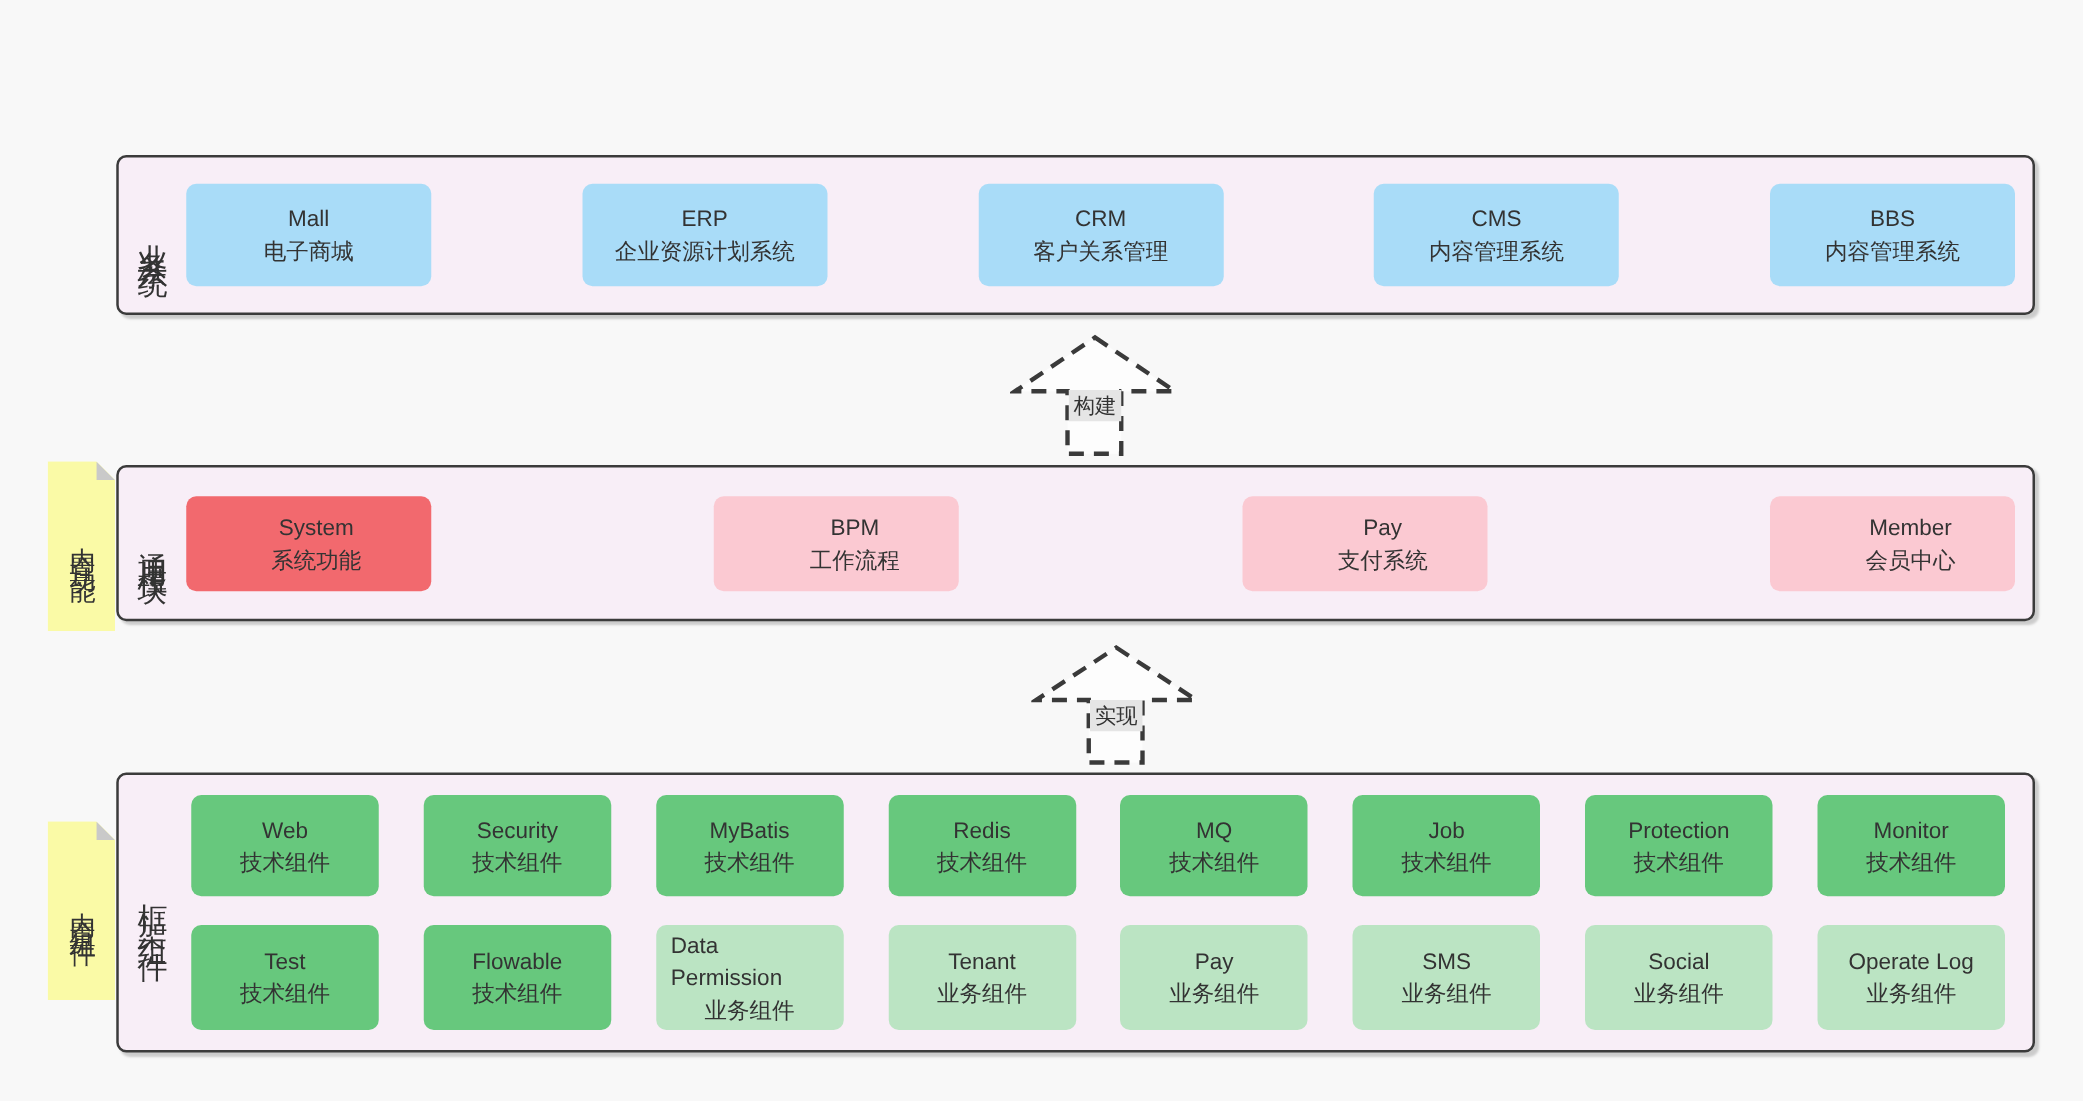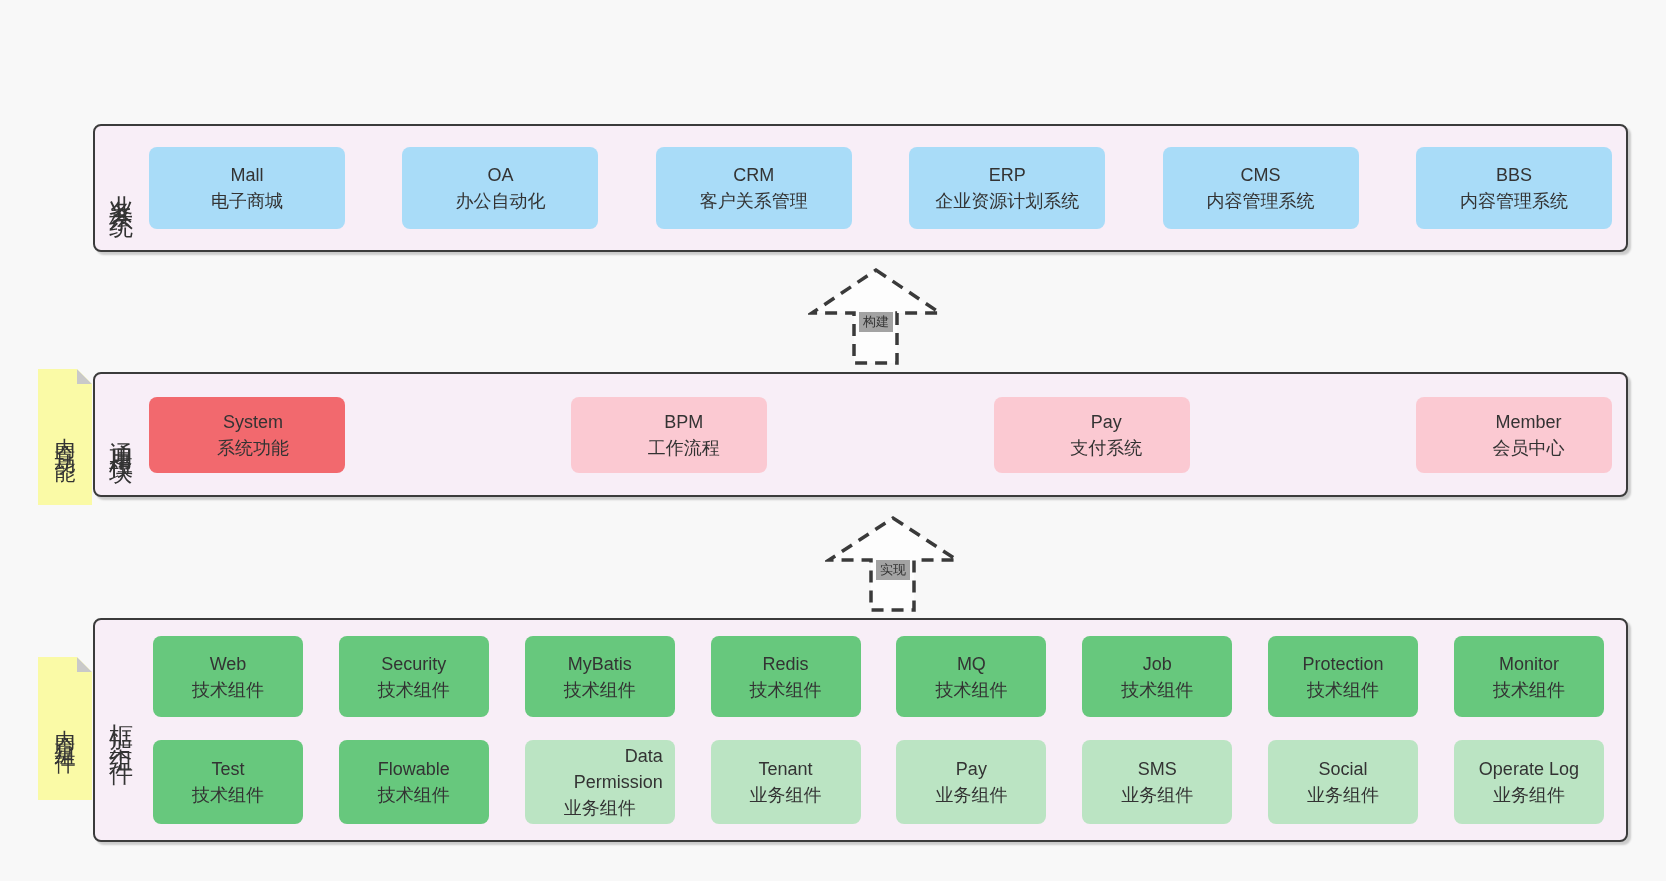--- a/index.html
+++ b/index.html
@@ -38,21 +38,21 @@
   }
   .boxes-col{
     flex:1;display:flex;flex-direction:column;gap:23px;
     padding:0 22px 0 6px;
   }
   .boxes-col .row{display:flex;justify-content:space-between;}
   
   .box{
     box-sizing:border-box;border-radius:8px;
     display:flex;flex-direction:column;align-items:center;justify-content:center;
-    text-align:right;font-size:18px;line-height:26px;color:var(--text,#333);
+    text-align:left;font-size:18px;line-height:26px;color:var(--text,#333);
   }
   .box .b-name,.box .b-desc{display:block;padding:0 12px;}
   .box.wide {width:196px;height:82px;}
   #panel-modules .box.wide{height:76px;}
   .box.small{width:150px;height:81px;}
   .row-2 .box.small{height:84px;}
   .blue       {background:var(--box-blue,#a9dcf8);}
   .red        {background:var(--box-red,#f2696e);padding-left:12px;}
   .pink       {background:var(--box-pink,#fbc9d2);padding-left:29px;}
   .green      {background:var(--box-green,#67c87d);}
@@ -78,21 +78,21 @@
   .arrow{position:absolute;}
   #arrow-build{left:808px;top:266px;width:136px;height:102px;}
   #arrow-impl {left:825px;top:514px;width:136px;height:100px;}
   .arrow svg{display:block;width:100%;height:100%;}
   .arrow polygon{
     fill:#fdfdfd;stroke:var(--arrow,#3a3a3a);
     stroke-width:3.5;stroke-dasharray:12 8;
   }
   .arrow-text{
     position:absolute;left:50%;top:46px;transform:translateX(-50%);
-    background:#a3a3a3;padding:1px 4px;font-size:13px;color:var(--text,#333);
+    background:#e5e5e5;padding:1px 4px;font-size:17px;color:var(--text,#333);
     white-space:nowrap;
   }
 </style>
 </head>
 <body>
 
 <div class="canvas">
 
   <div class="sticky" id="sticky-features">
     <span class="fold"></span>
@@ -104,30 +104,26 @@
   </div>
 
   <section class="panel" id="panel-business">
     <div class="v-label">业务系统</div>
     <div class="boxes">
       <div class="box wide blue">
         <span class="b-name">Mall</span>
         <span class="b-desc">电子商城</span>
       </div>
       <div class="box wide blue">
-        <span class="b-name">OA</span>
-        <span class="b-desc">办公自动化</span>
+        <span class="b-name">ERP</span>
+        <span class="b-desc">企业资源计划系统</span>
       </div>
       <div class="box wide blue">
         <span class="b-name">CRM</span>
         <span class="b-desc">客户关系管理</span>
-      </div>
-      <div class="box wide blue">
-        <span class="b-name">ERP</span>
-        <span class="b-desc">企业资源计划系统</span>
       </div>
       <div class="box wide blue">
         <span class="b-name">CMS</span>
         <span class="b-desc">内容管理系统</span>
       </div>
       <div class="box wide blue">
         <span class="b-name">BBS</span>
         <span class="b-desc">内容管理系统</span>
       </div>
     </div>

